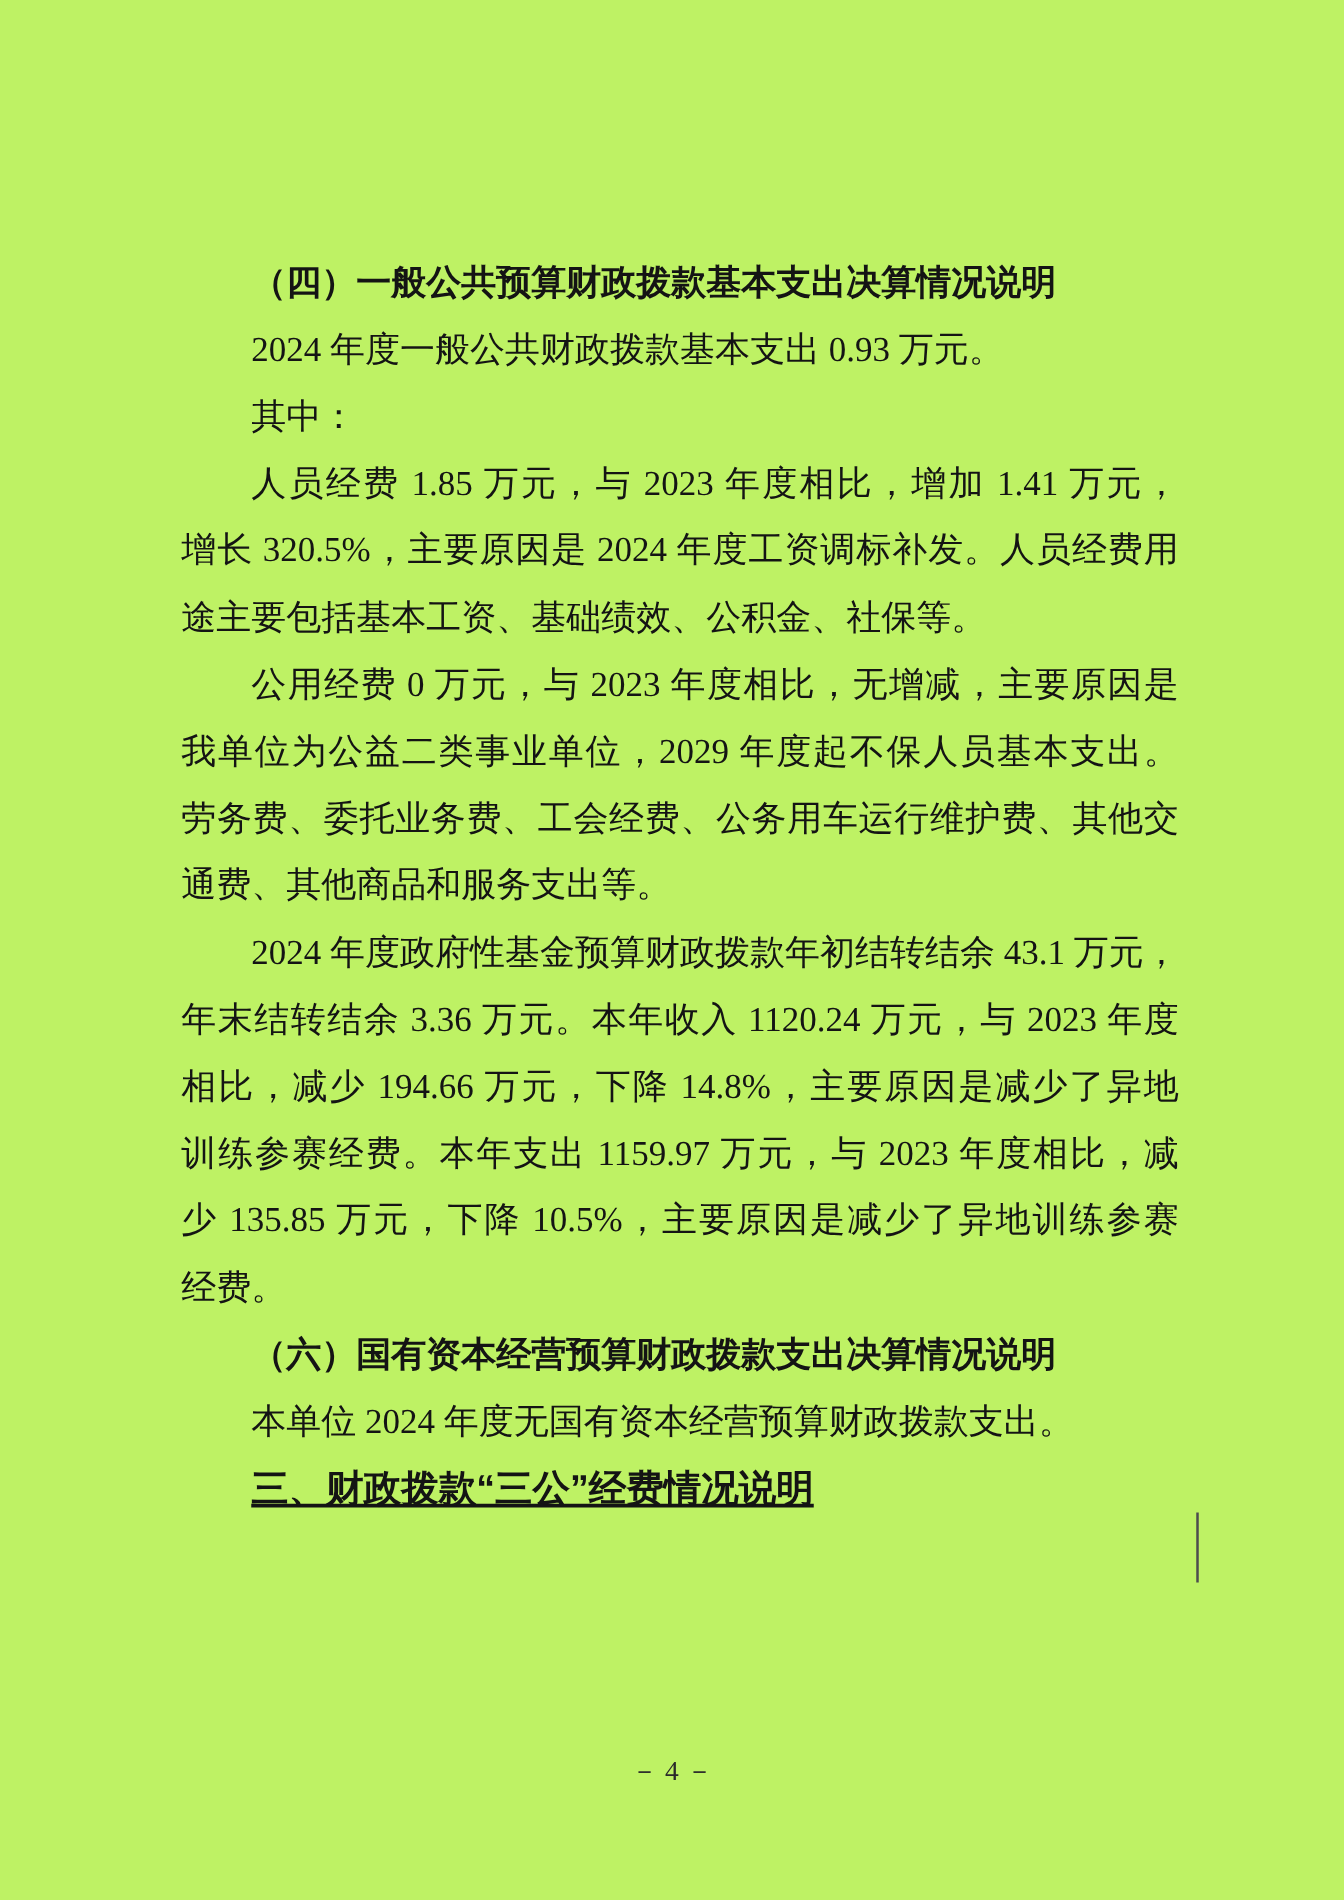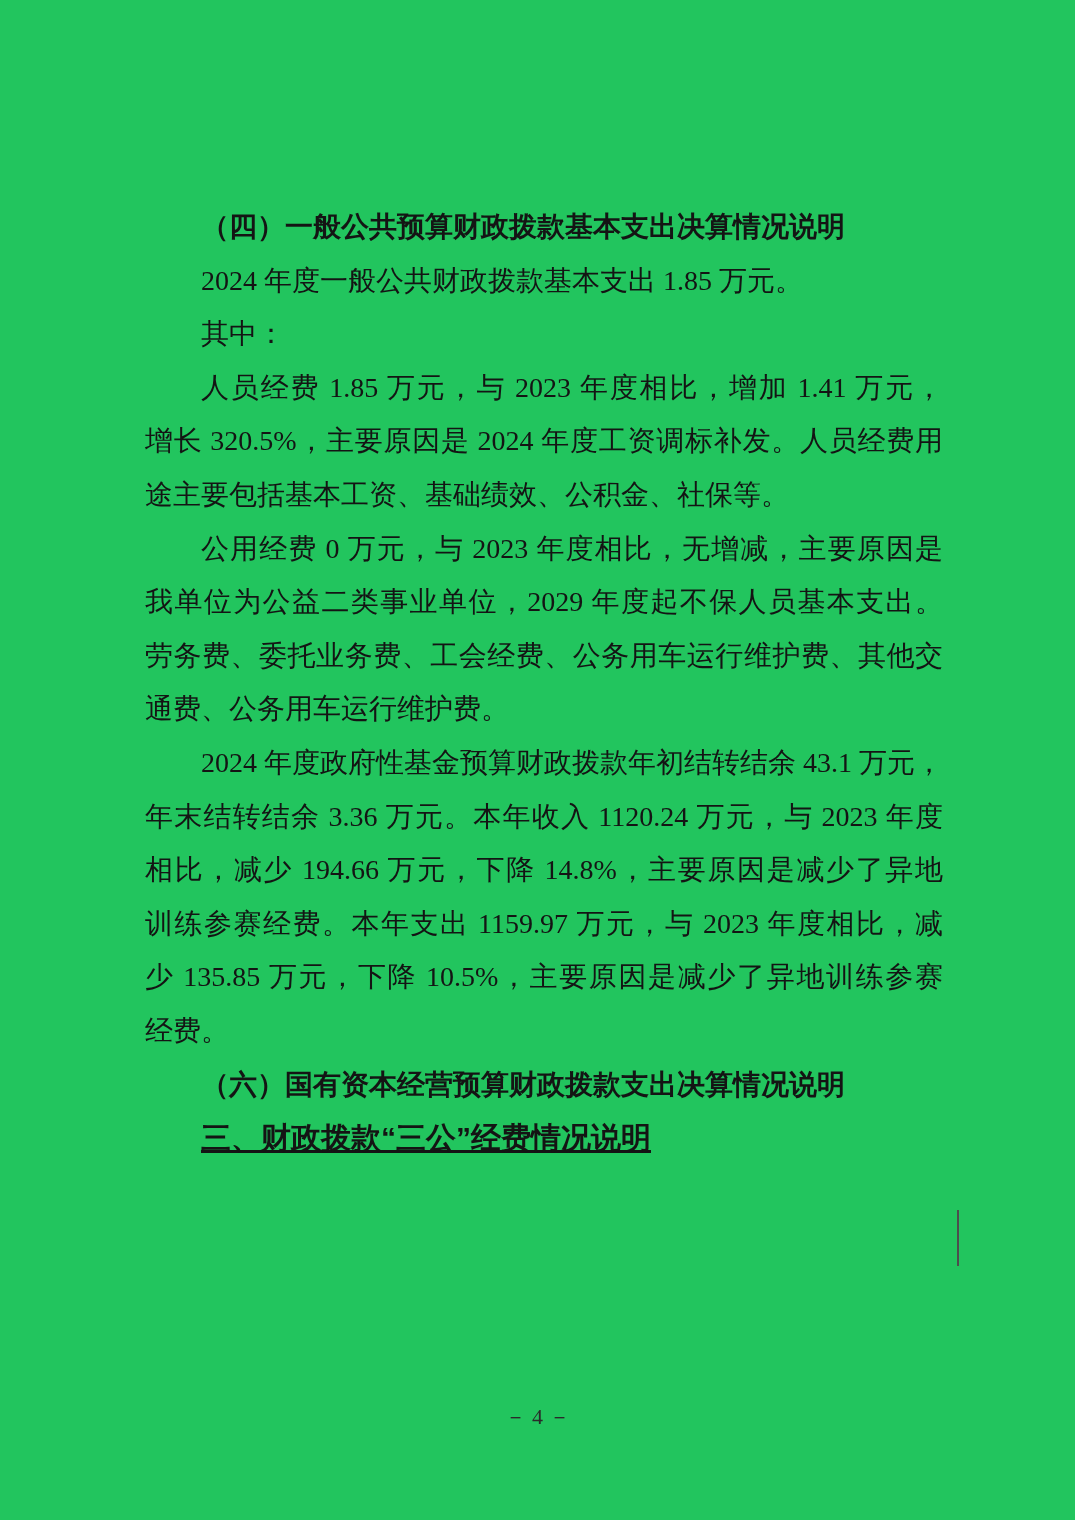--- a/index.html
+++ b/index.html
@@ -4,21 +4,21 @@
 <style>
   html, body {
     margin: 0;
     padding: 0;
     background: #ffffff;
   }
   .page {
     position: relative;
     width: 1075px;
     height: 1520px;
-    background: #22c55e;
+    background: #bef264;
     overflow: hidden;
     font-family: "Liberation Serif", "DejaVu Serif", serif;
     color: #141414;
   }
   .text-block {
     position: absolute;
     left: 145px;
     top: 200px;
     width: 798px;
   }
@@ -65,33 +65,34 @@
     height: 56px;
     background: #4d4d4d;
   }
 </style>
 </head>
 <body>
 
 <div class="page">
   <div class="text-block" id="text-block">
       <div class="line heading-kai indent">（四）一般公共预算财政拨款基本支出决算情况说明</div>
-      <div class="line indent">2024 年度一般公共财政拨款基本支出 1.85 万元。</div>
+      <div class="line indent">2024 年度一般公共财政拨款基本支出 0.93 万元。</div>
       <div class="line indent">其中：</div>
       <div class="line indent justify">人员经费 1.85 万元，与 2023 年度相比，增加 1.41 万元，</div>
       <div class="line justify">增长 320.5%，主要原因是 2024 年度工资调标补发。人员经费用</div>
       <div class="line">途主要包括基本工资、基础绩效、公积金、社保等。</div>
       <div class="line indent justify">公用经费 0 万元，与 2023 年度相比，无增减，主要原因是</div>
       <div class="line justify">我单位为公益二类事业单位，2029 年度起不保人员基本支出。</div>
       <div class="line justify">劳务费、委托业务费、工会经费、公务用车运行维护费、其他交</div>
-      <div class="line">通费、公务用车运行维护费。</div>
+      <div class="line">通费、其他商品和服务支出等。</div>
       <div class="line indent justify">2024 年度政府性基金预算财政拨款年初结转结余 43.1 万元，</div>
       <div class="line justify">年末结转结余 3.36 万元。本年收入 1120.24 万元，与 2023 年度</div>
       <div class="line justify">相比，减少 194.66 万元，下降 14.8%，主要原因是减少了异地</div>
       <div class="line justify">训练参赛经费。本年支出 1159.97 万元，与 2023 年度相比，减</div>
       <div class="line justify">少 135.85 万元，下降 10.5%，主要原因是减少了异地训练参赛</div>
       <div class="line">经费。</div>
       <div class="line heading-kai indent">（六）国有资本经营预算财政拨款支出决算情况说明</div>
+      <div class="line indent">本单位 2024 年度无国有资本经营预算财政拨款支出。</div>
       <div class="line heading-hei indent">三、财政拨款“三公”经费情况说明</div>
     </div>
   <div class="artifact-vline"></div>
   <div class="page-footer">－ 4 －</div>
 </div>
 
 </body></html>

